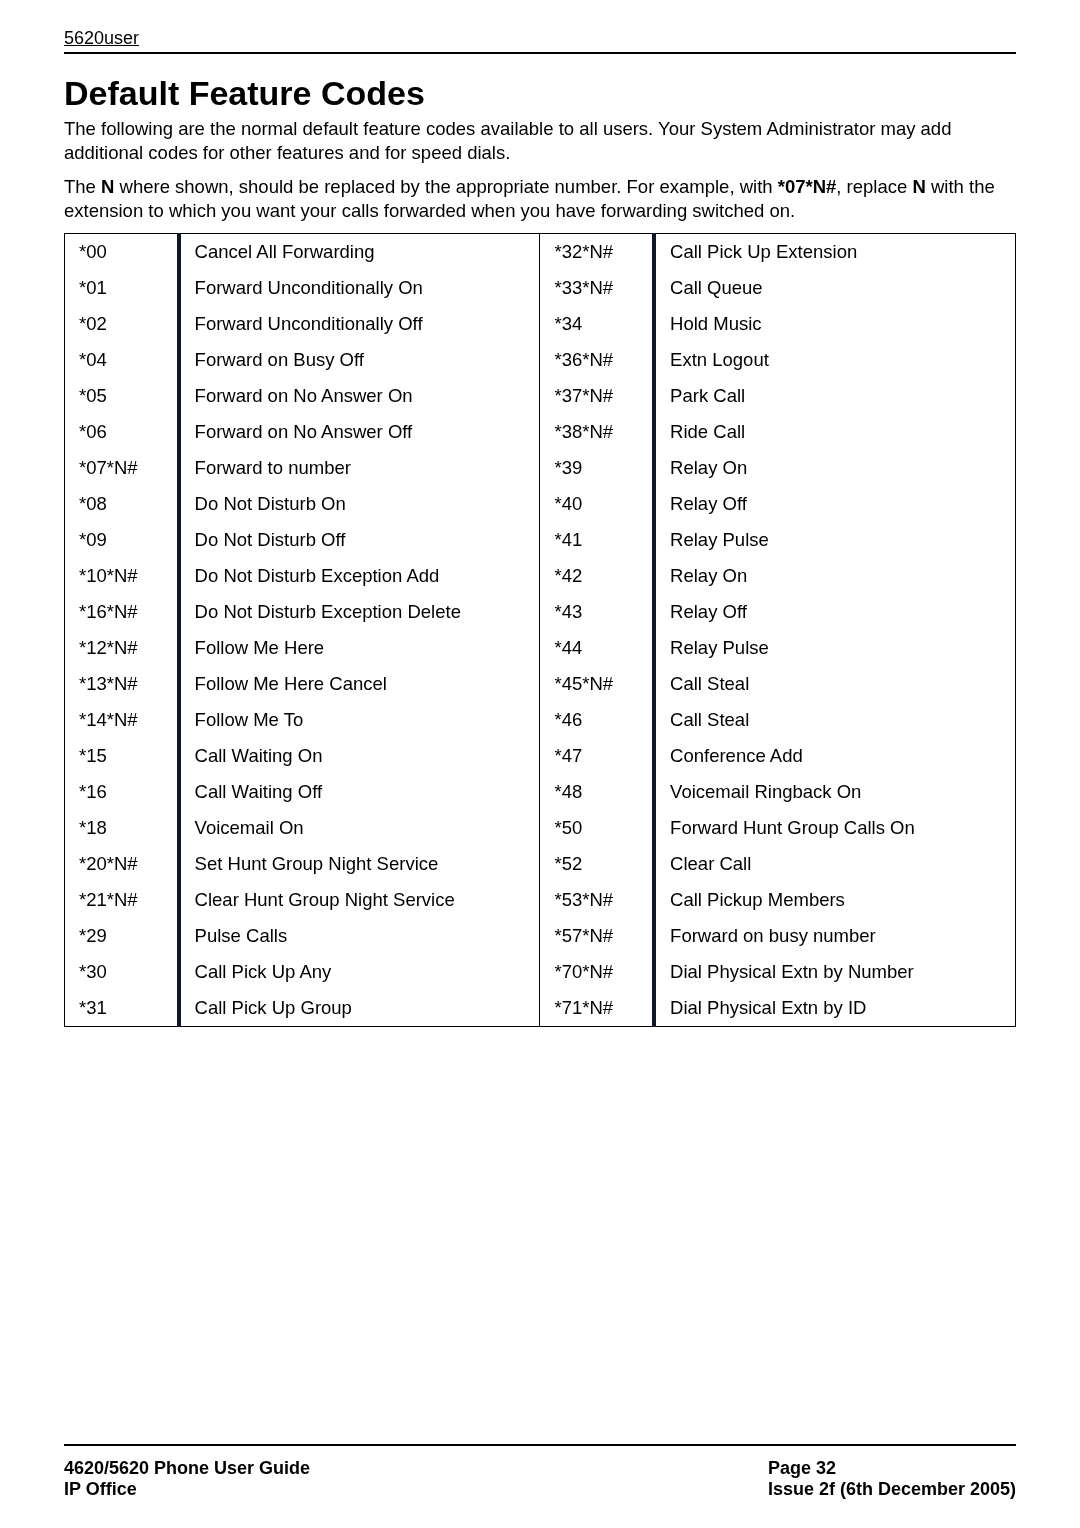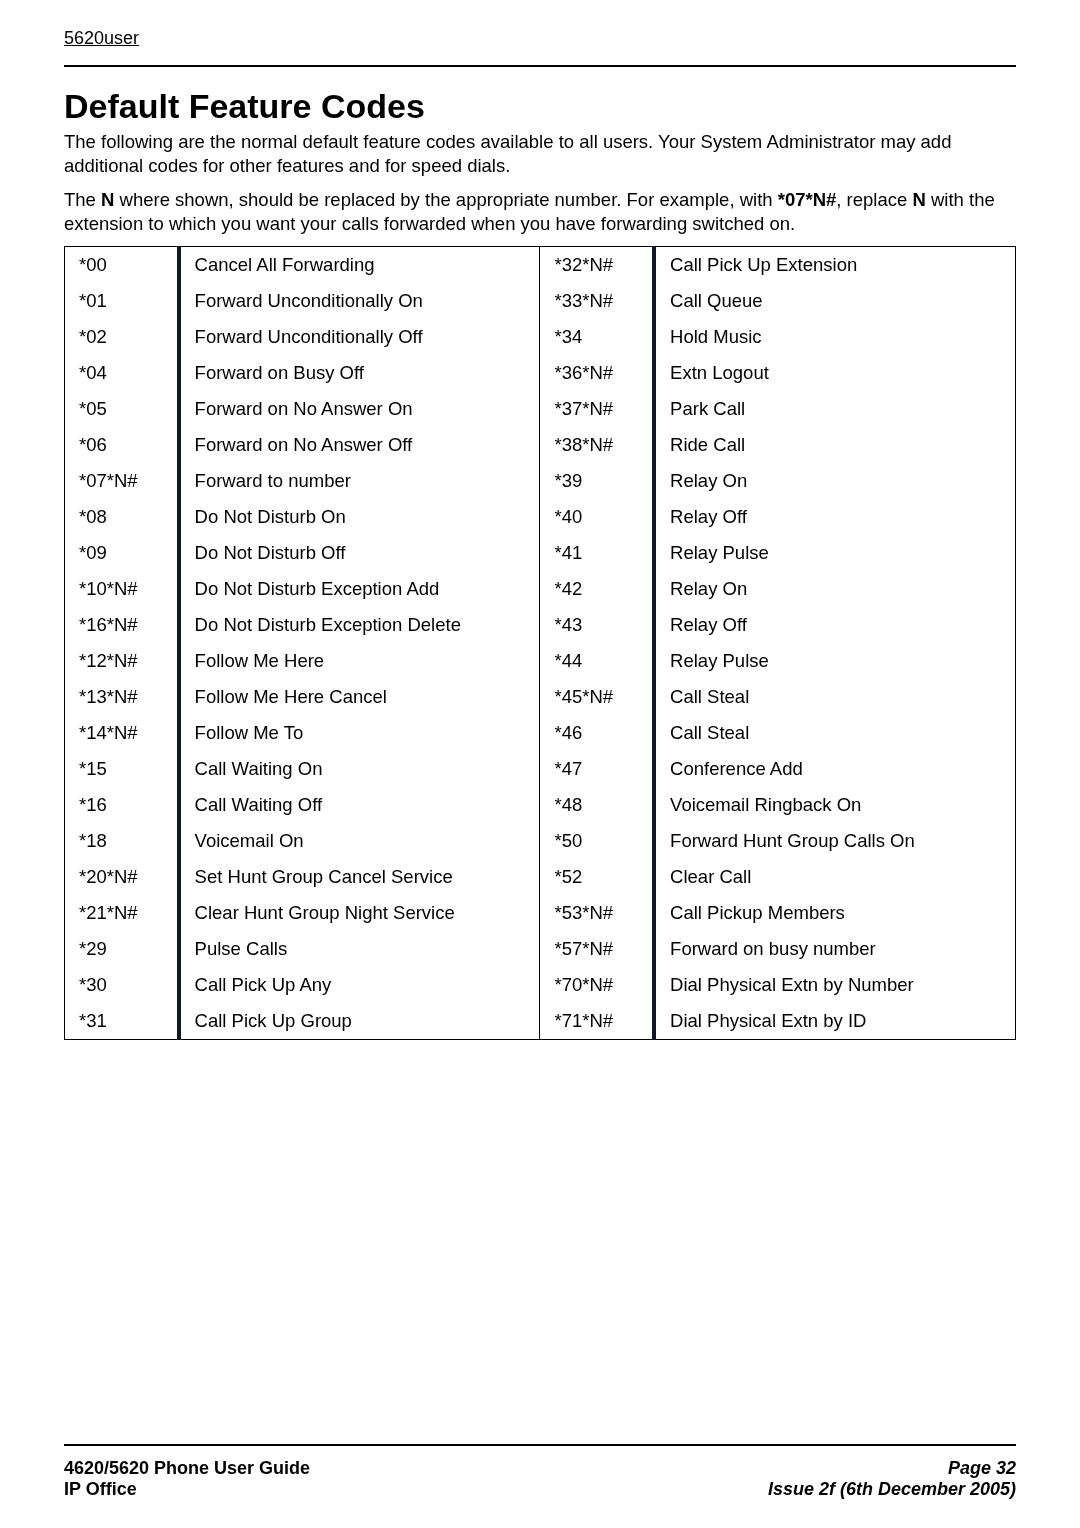--- a/index.html
+++ b/index.html
@@ -12,21 +12,21 @@
   }
   .page {
     width: 1080px;
     height: 1528px;
     margin: 0 auto;
     position: relative;
     padding: 28px 64px 0 64px;
   }
   .header-area {
     border-bottom: 2px solid #000;
-    padding-bottom: 16px;
+    padding-bottom: 3px;
     margin-bottom: 4px;
   }
   .doc-header {
     font-size: 18px;
     text-decoration: underline;
   }
   h1.title {
     font-size: 34px;
     font-weight: bold;
     margin: 20px 0 0 0;
@@ -73,21 +73,21 @@
     padding-top: 12px;
     display: flex;
     justify-content: space-between;
     font-size: 18px;
     font-weight: bold;
   }
   .footer .left, .footer .right {
     display: flex;
     flex-direction: column;
   }
-  .footer .right { text-align: right; font-style: italic; }
+  .footer .right { text-align: left; }
 </style>
 </head>
 <body>
 <div class="page">
 
 <div class="header-area">
   <span class="doc-header">5620user</span>
 </div>
 
 <h1 class="title">Default Feature Codes</h1>
@@ -203,21 +203,21 @@
           <td class="desc-col-right">Voicemail Ringback On</td>
         </tr>
         <tr>
           <td class="code-col">*18</td>
           <td class="desc-col-left">Voicemail On</td>
           <td class="code-col">*50</td>
           <td class="desc-col-right">Forward Hunt Group Calls On</td>
         </tr>
         <tr>
           <td class="code-col">*20*N#</td>
-          <td class="desc-col-left">Set Hunt Group Cancel Service</td>
+          <td class="desc-col-left">Set Hunt Group Night Service</td>
           <td class="code-col">*52</td>
           <td class="desc-col-right">Clear Call</td>
         </tr>
         <tr>
           <td class="code-col">*21*N#</td>
           <td class="desc-col-left">Clear Hunt Group Night Service</td>
           <td class="code-col">*53*N#</td>
           <td class="desc-col-right">Call Pickup Members</td>
         </tr>
         <tr>

